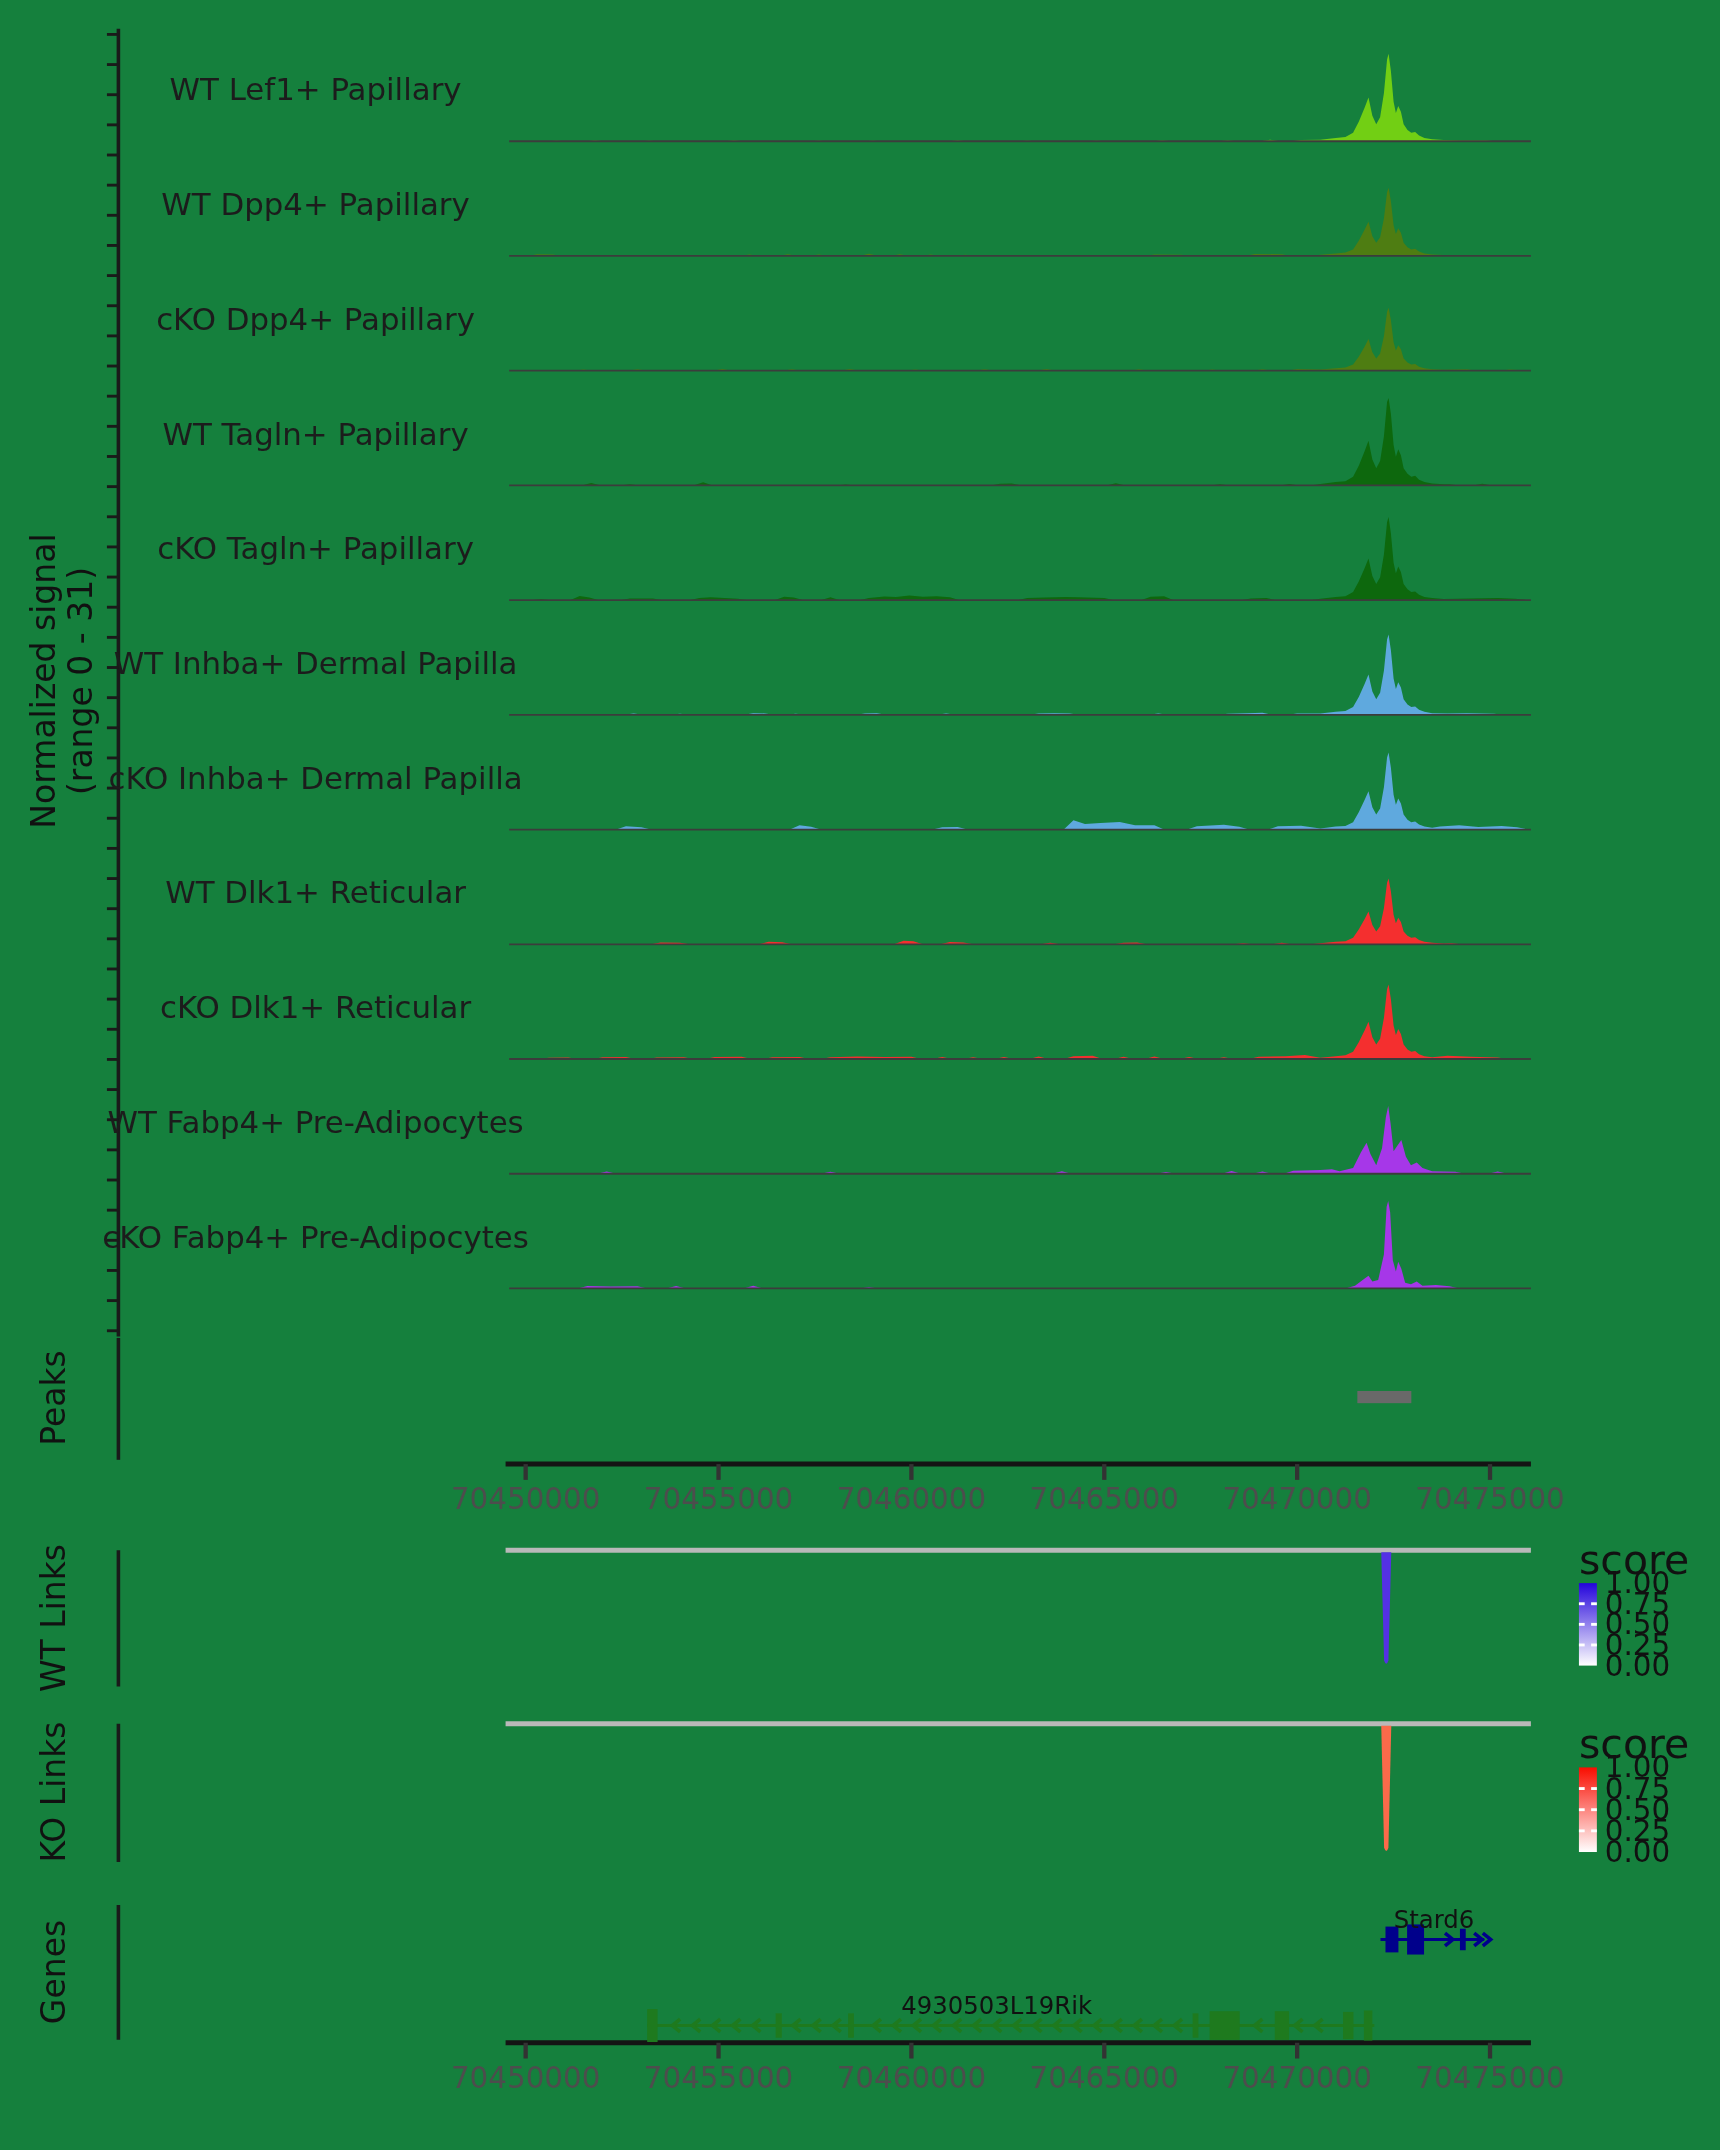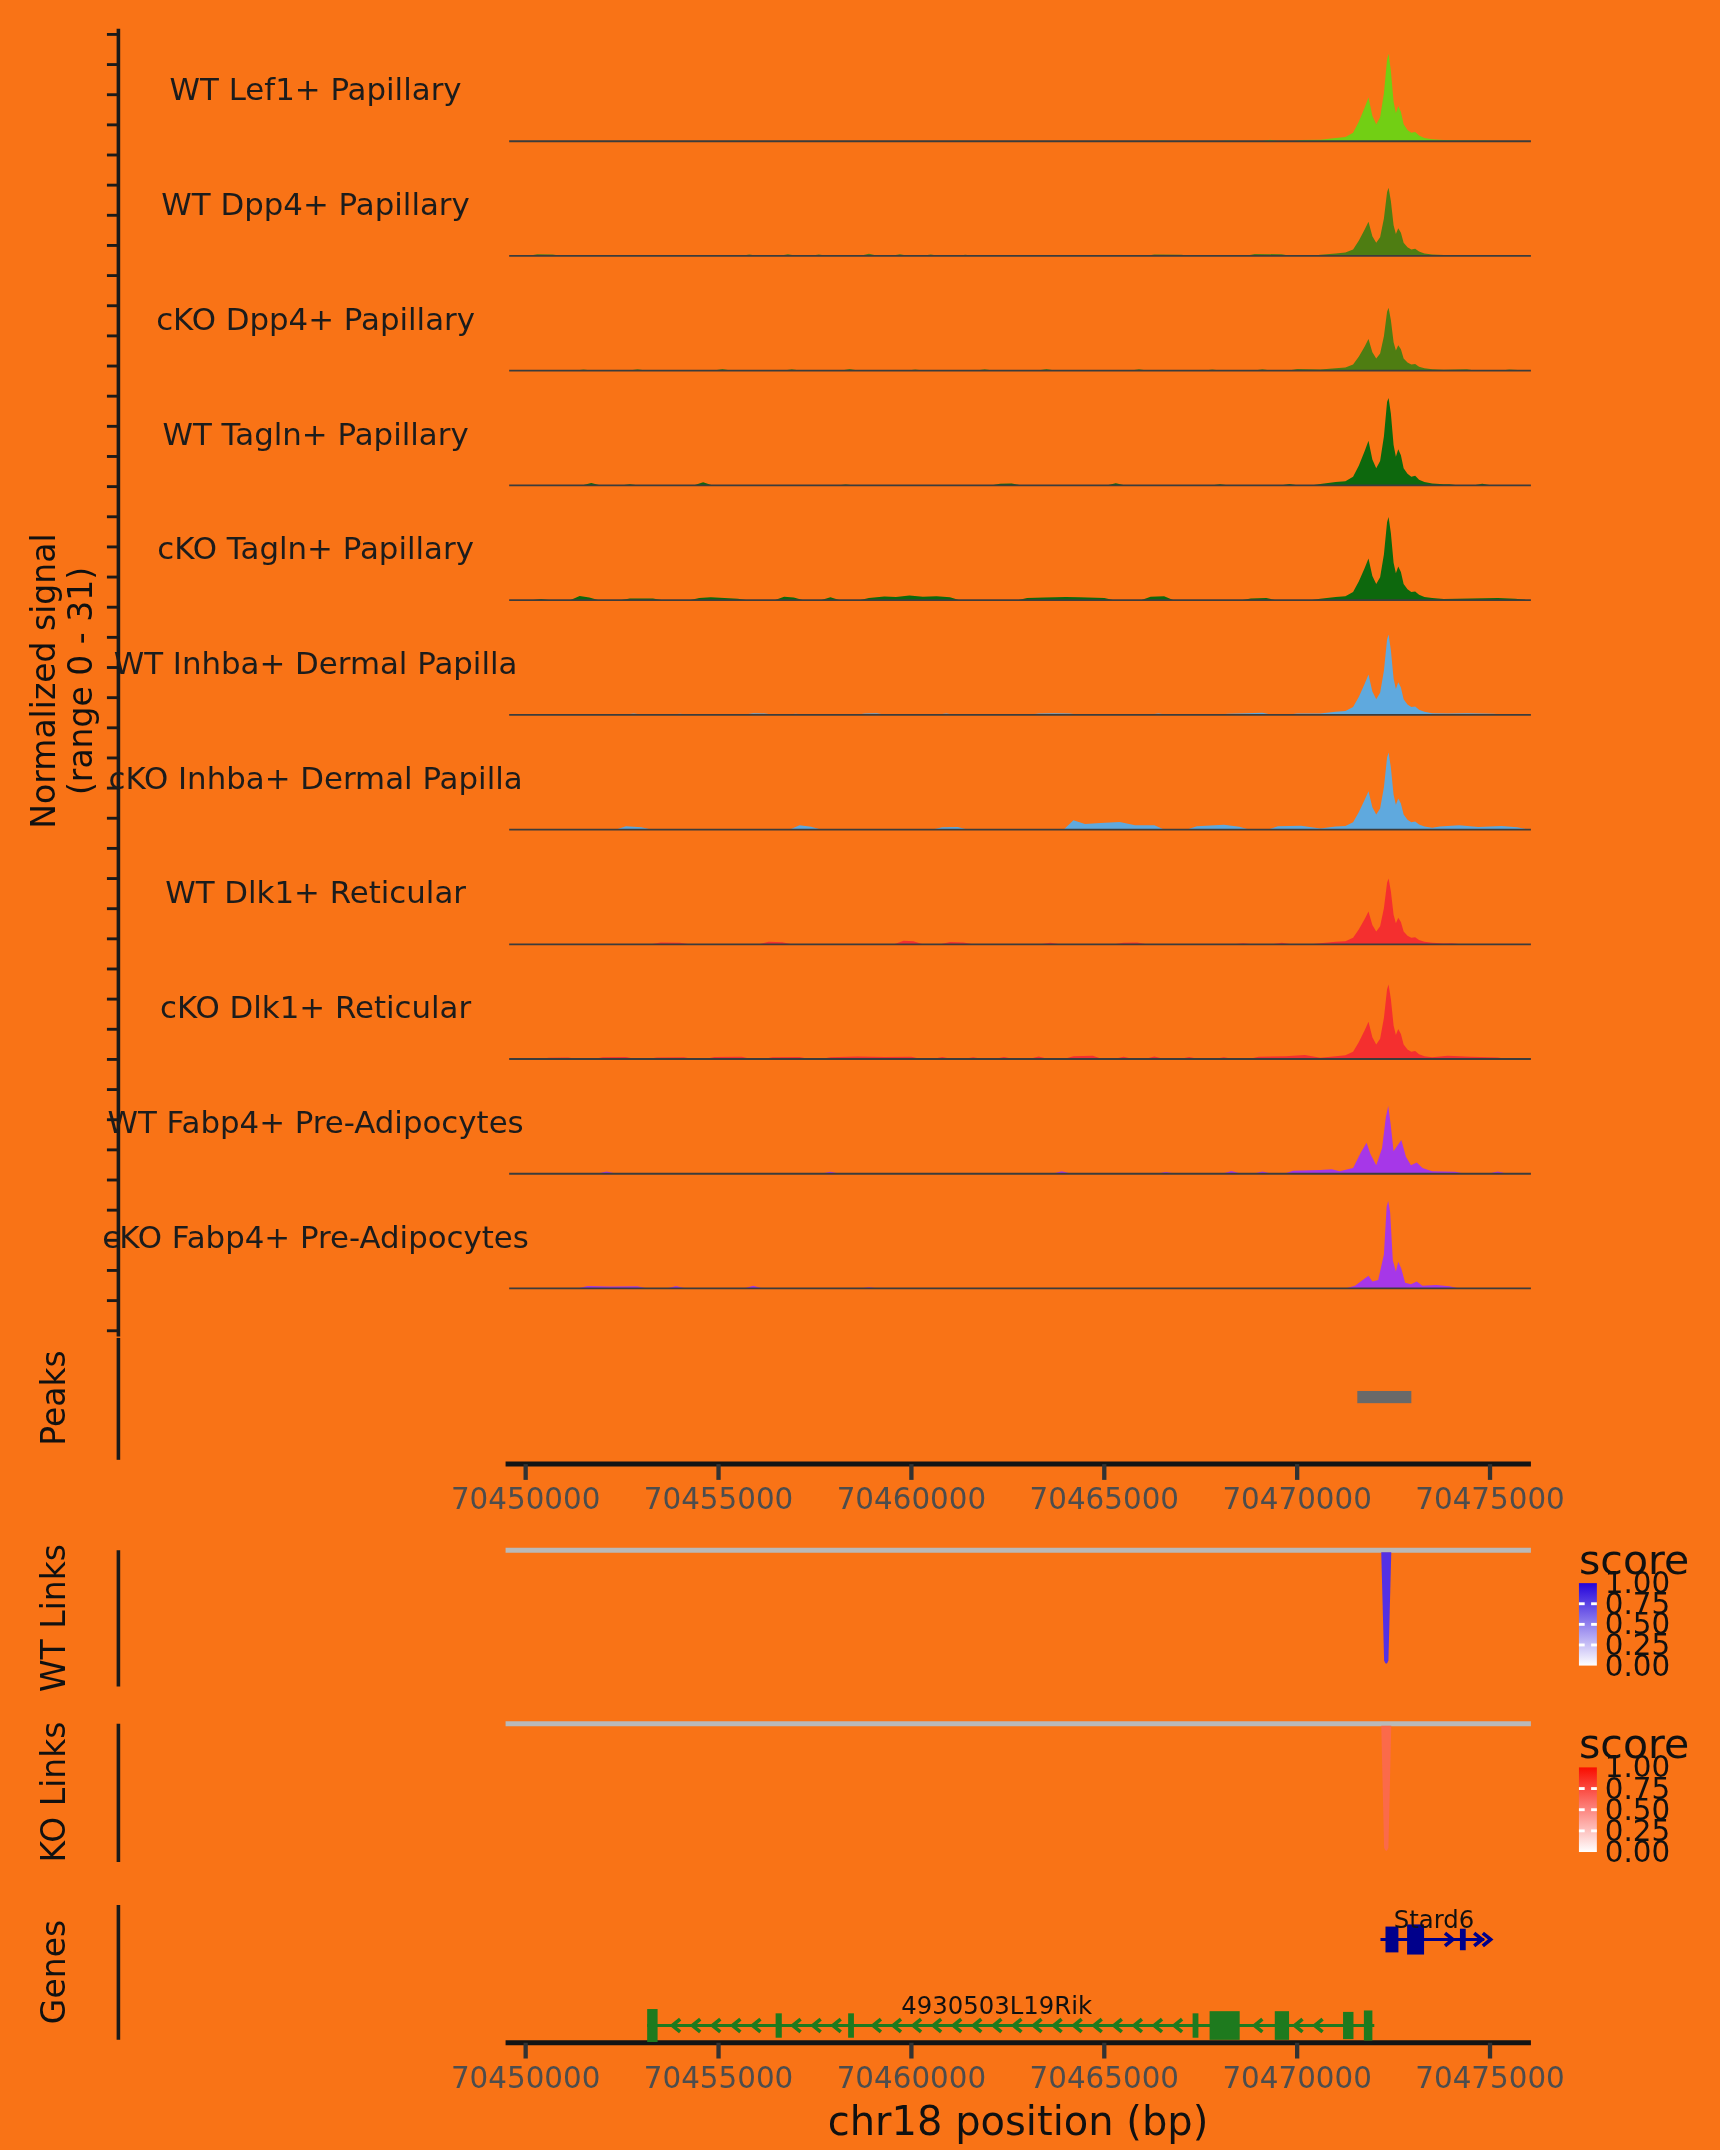--- a/index.html
+++ b/index.html
@@ -1,16 +1,16 @@
 <!DOCTYPE html>
 <html style="font-size:11.5px"><head>
 <meta charset="utf-8">
 <style>
   html,body{margin:0;padding:0;background:#ffffff;font-family:"DejaVu Sans",sans-serif;}
-  #fig{position:relative;width:1721px;height:2151px;background:#f97316;overflow:hidden;}
+  #fig{position:relative;width:1721px;height:2151px;background:#15803d;overflow:hidden;}
   #plot-svg{position:absolute;left:0;top:0;}
   .rot{position:absolute;transform:translate(-50%,-50%) rotate(-90deg);transform-origin:center;
        white-space:nowrap;color:#111;font-size:33px;}
   .legend-title{position:absolute;font-size:41px;color:#111;}
   .xtitle{position:absolute;transform:translate(-50%,0);font-size:40px;color:#111;white-space:nowrap;}
 </style>
 </head>
 <body>
 
 <div id="fig">
@@ -215,15 +215,14 @@
   <div class="rot" style="left:80px;top:681px;">(range 0 - 31)</div>
 
   <div class="rot" style="left:53px;top:1398px;">Peaks</div>
   <div class="rot" style="left:53px;top:1618px;">WT Links</div>
   <div class="rot" style="left:53px;top:1792px;">KO Links</div>
   <div class="rot" style="left:53px;top:1972px;">Genes</div>
 
   <div class="legend-title" style="left:1579px;top:1536px;">score</div>
   <div class="legend-title" style="left:1579px;top:1720px;">score</div>
 
-  <div class="xtitle" style="left:1018px;top:2098px;">chr18 position (bp)</div>
 </div>
 
 
 </body></html>

